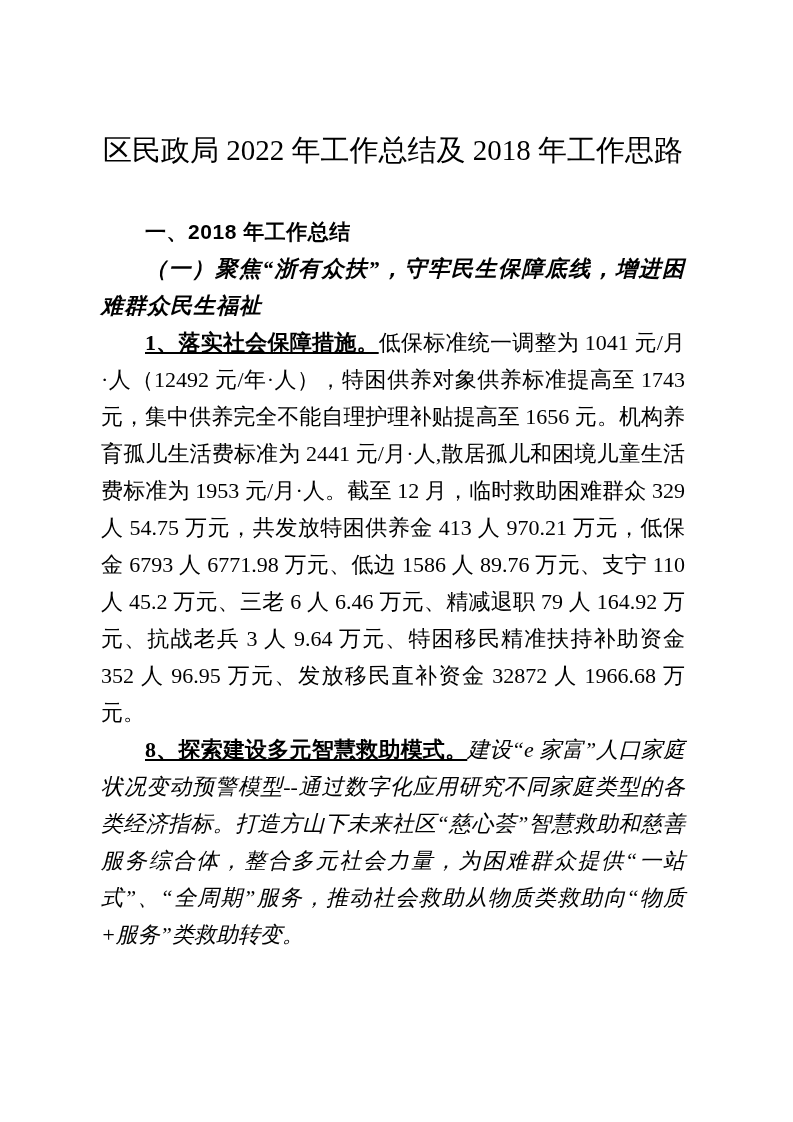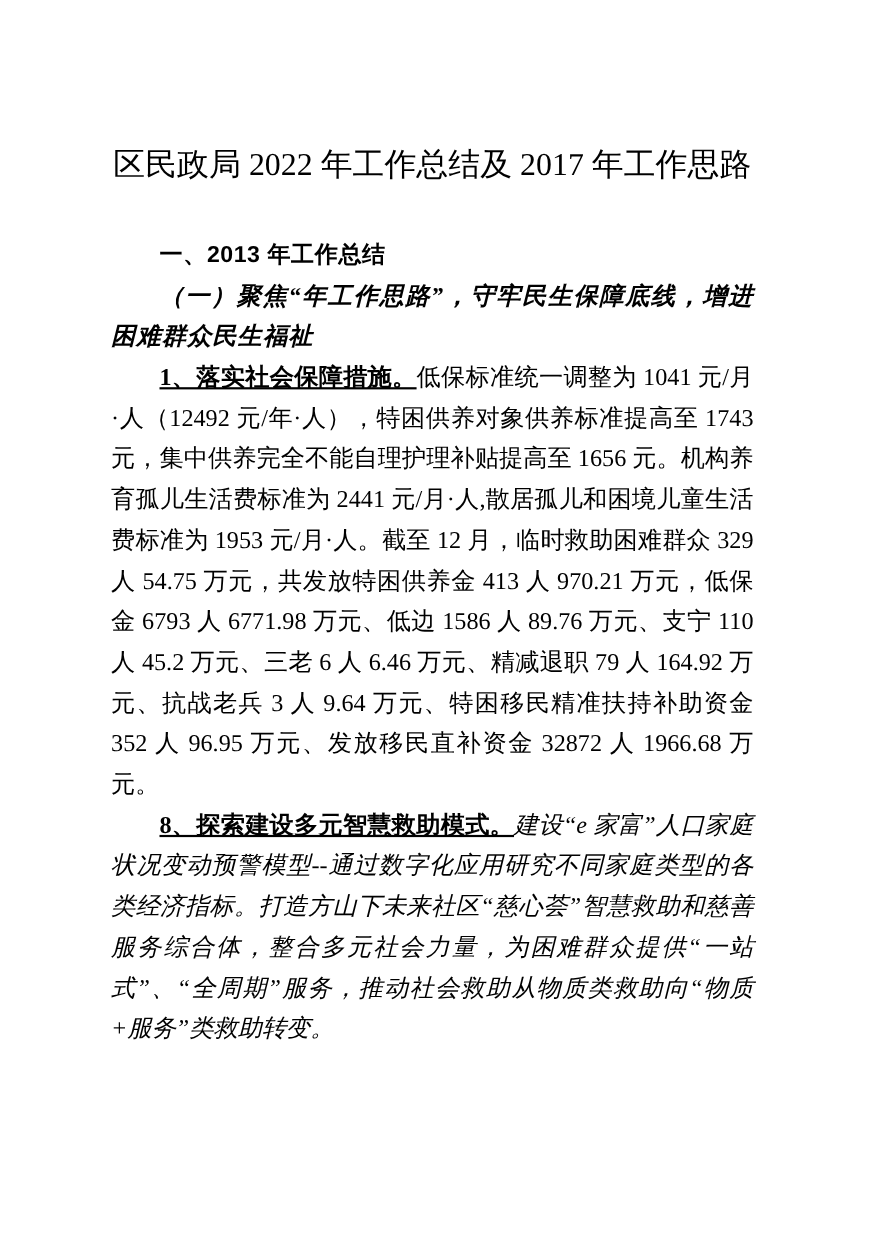--- a/index.html
+++ b/index.html
@@ -61,24 +61,24 @@
   .body-kaiti {
     font-style: italic; 
   }
 </style>
 </head>
 <body>
 
 <div class="page">
   <div class="content">
 
-    <h1 class="doc-title">区民政局 2022 年工作总结及 2017 年工作思路</h1>
+    <h1 class="doc-title">区民政局 2022 年工作总结及 2018 年工作思路</h1>
 
-    <h2 class="section-heading">一、2013 年工作总结</h2>
+    <h2 class="section-heading">一、2018 年工作总结</h2>
 
-    <h3 class="sub-heading">（一）聚焦“年工作思路”，守牢民生保障底线，增进困难群众民生福祉</h3>
+    <h3 class="sub-heading">（一）聚焦“浙有众扶”，守牢民生保障底线，增进困难群众民生福祉</h3>
 
     <p class="para"><span class="lead">1、落实社会保障措施。</span><span class="body-songti">低保标准统一调整为 1041 元/月·人（12492 元/年·人），特困供养对象供养标准提高至 1743 元，集中供养完全不能自理护理补贴提高至 1656 元。机构养育孤儿生活费标准为 2441 元/月·人,散居孤儿和困境儿童生活费标准为 1953 元/月·人。截至 12 月，临时救助困难群众 329 人 54.75 万元，共发放特困供养金 413 人 970.21 万元，低保金 6793 人 6771.98 万元、低边 1586 人 89.76 万元、支宁 110 人 45.2 万元、三老 6 人 6.46 万元、精减退职 79 人 164.92 万元、抗战老兵 3 人 9.64 万元、特困移民精准扶持补助资金 352 人 96.95 万元、发放移民直补资金 32872 人 1966.68 万元。</span></p>
 
     <p class="para"><span class="lead">8、探索建设多元智慧救助模式。</span><span class="body-kaiti">建设“e 家富”人口家庭状况变动预警模型--通过数字化应用研究不同家庭类型的各类经济指标。打造方山下未来社区“慈心荟”智慧救助和慈善服务综合体，整合多元社会力量，为困难群众提供“一站式”、“全周期”服务，推动社会救助从物质类救助向“物质+服务”类救助转变。</span></p>
 
   </div>
 </div>
 
 </body></html>

